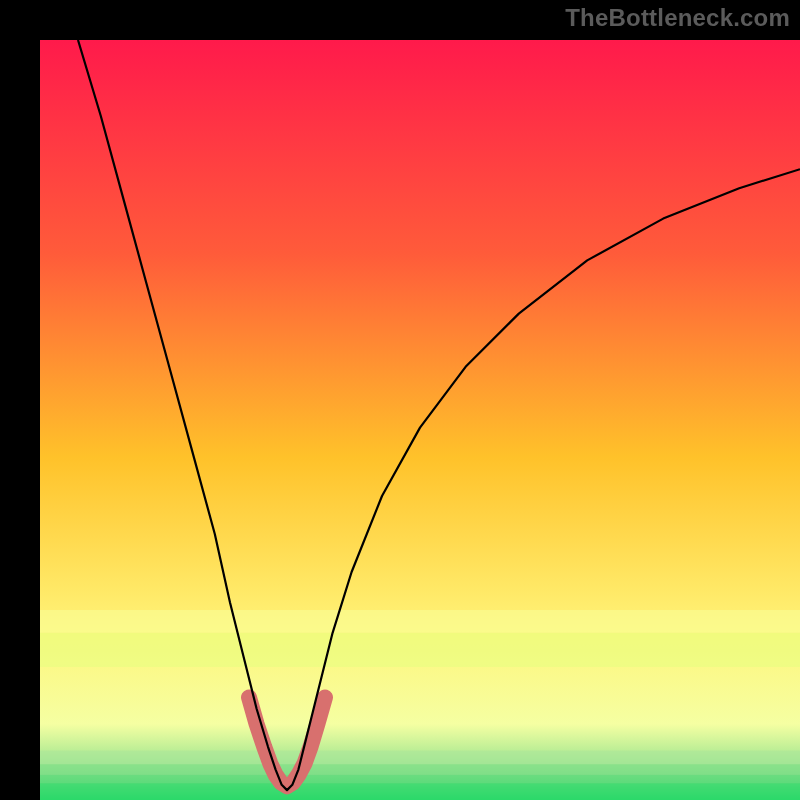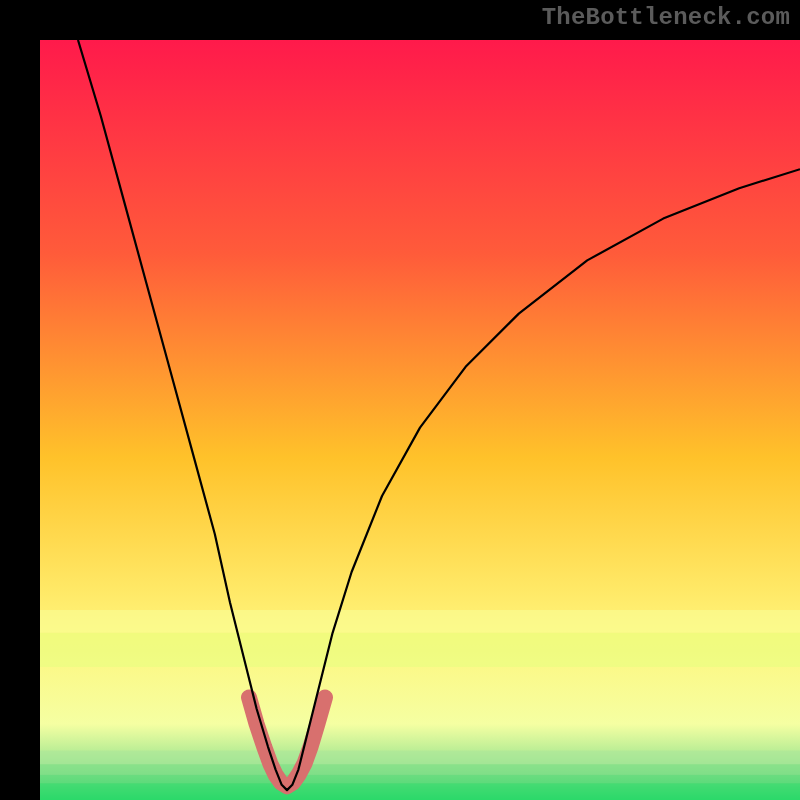--- a/index.html
+++ b/index.html
@@ -11,21 +11,20 @@
     overflow: hidden;
     font-family: Arial, Helvetica, sans-serif;
   }
   .frame {
     position: absolute;
     left: 0;
     top: 0;
     width: 800px;
     height: 760px;
     background: #000;
-    font-family: Liberation Mono, monospace;
   }
   .watermark {
     position: absolute;
     top: 4px;
     right: 10px;
     color: #5b5b5b;
     font-size: 24px;
     font-weight: 600;
     letter-spacing: 0.2px;
     z-index: 50;

